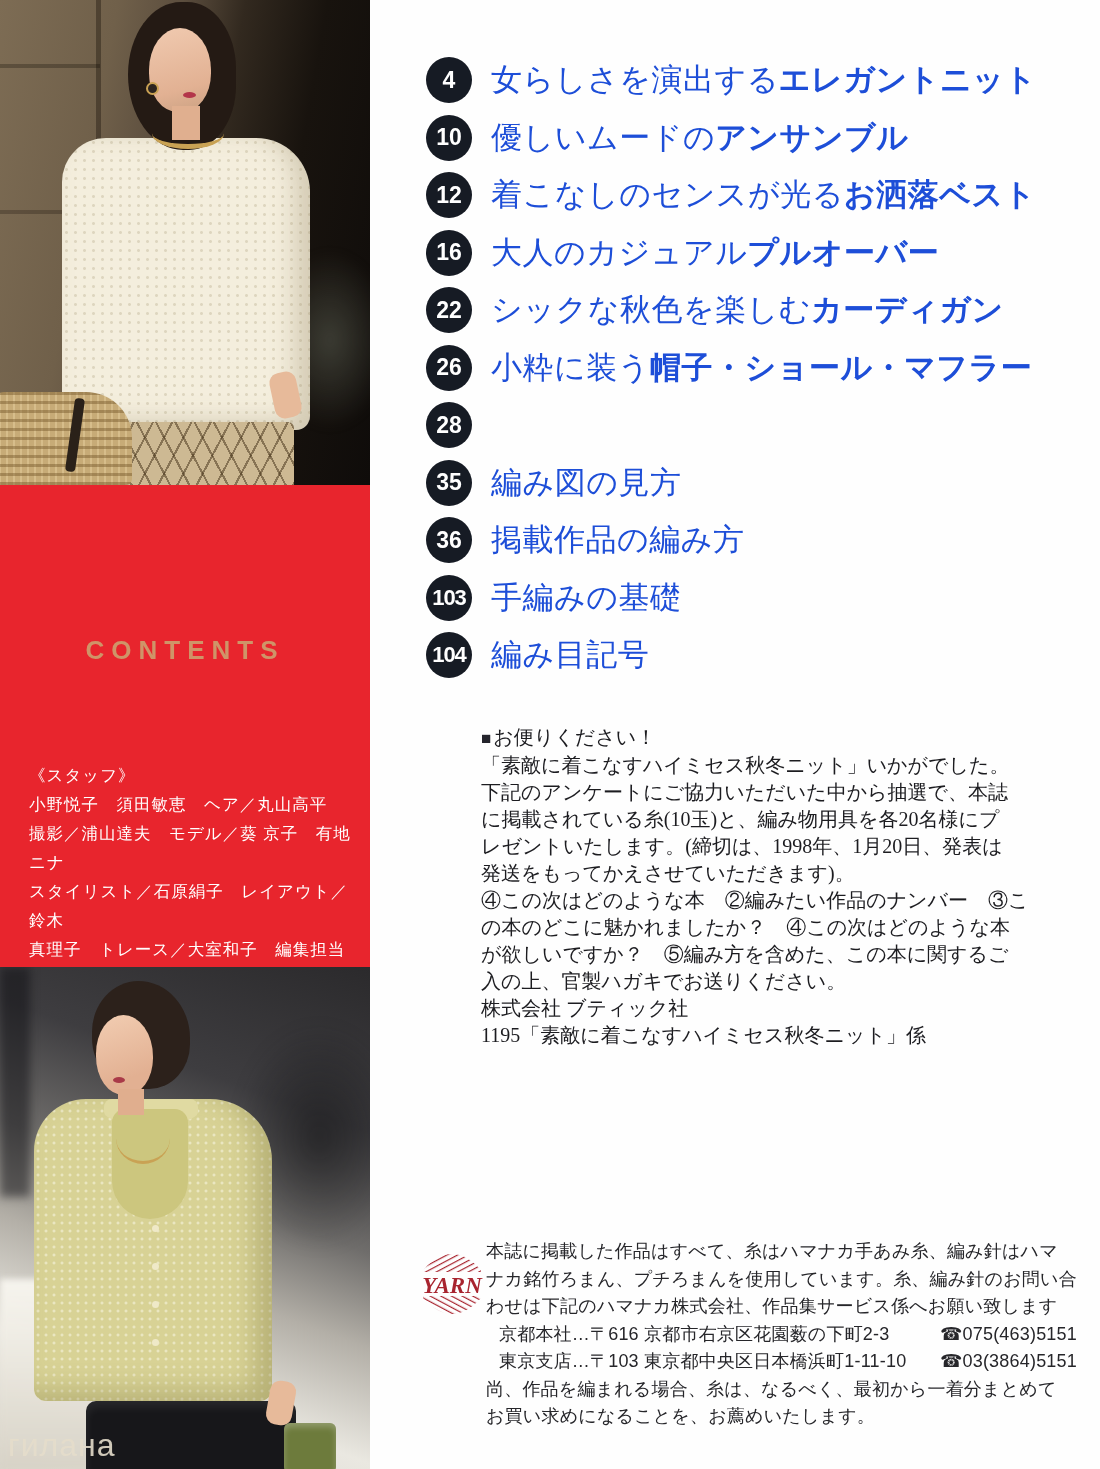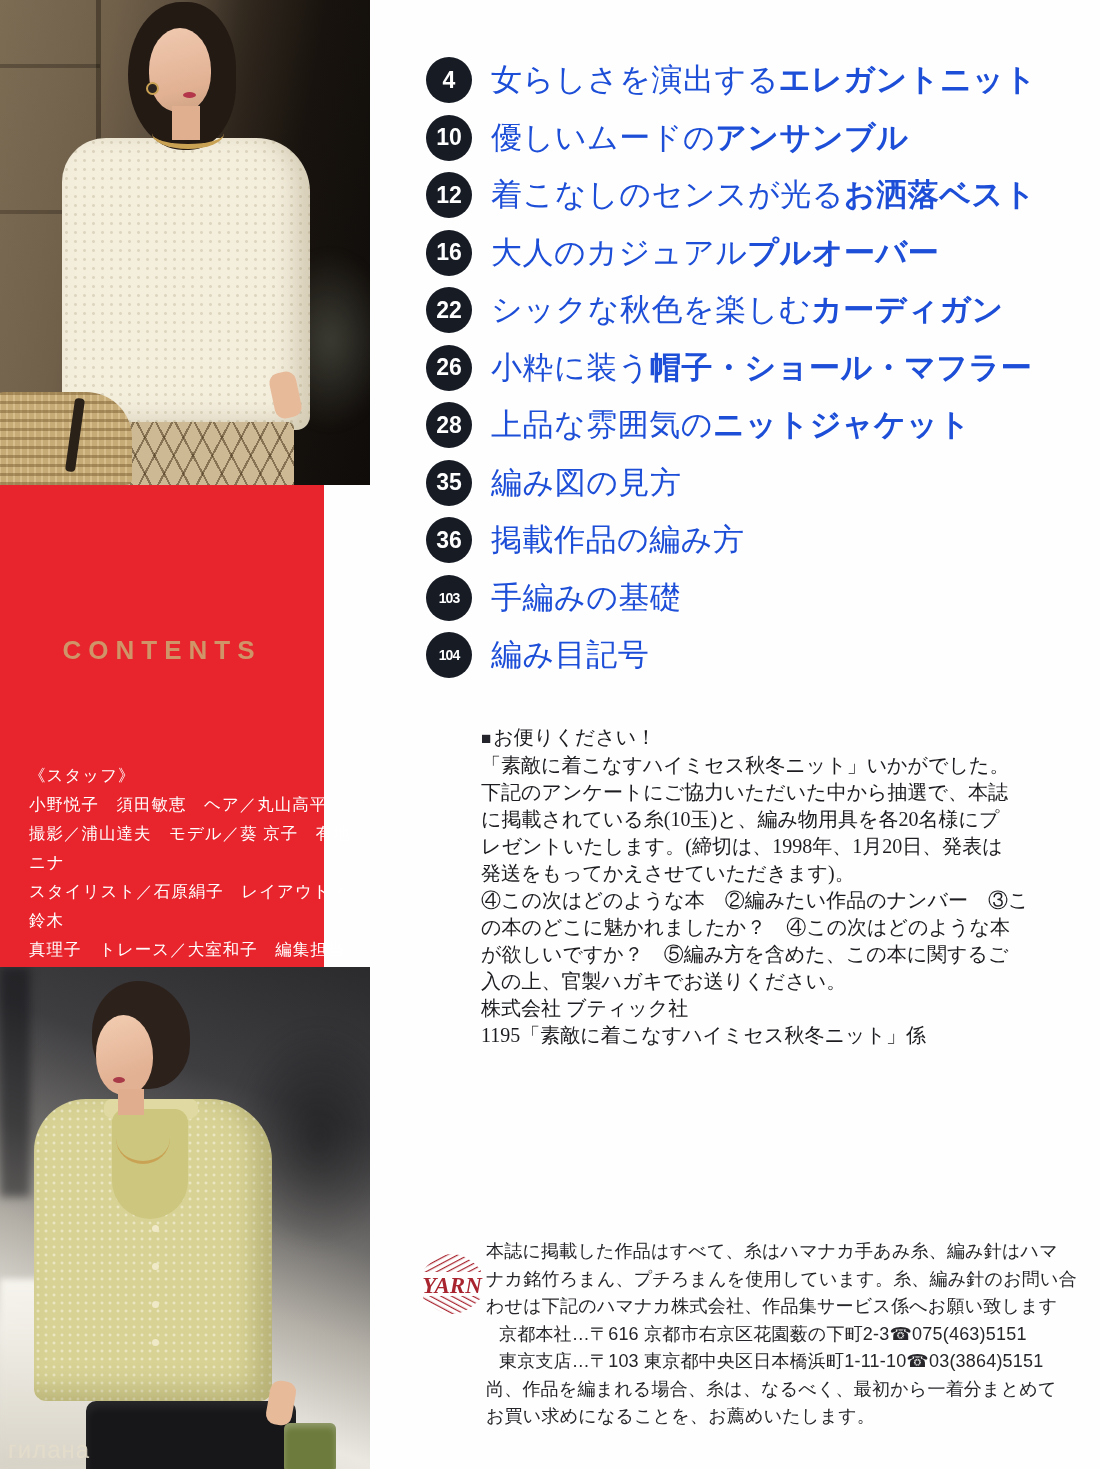--- a/index.html
+++ b/index.html
@@ -32,21 +32,21 @@
     background-image:repeating-linear-gradient(62deg,rgba(66,47,22,.5) 0 2px,transparent 2px 17px),
                      repeating-linear-gradient(-62deg,rgba(66,47,22,.5) 0 2px,transparent 2px 17px);
     border-radius:6px 6px 0 0;}
   .m1-basket{position:absolute;left:-8px;top:392px;width:140px;height:93px;background:#c7ab77;
     background-image:repeating-linear-gradient(0deg,rgba(110,80,35,.42) 0 3px,transparent 3px 9px),
                      repeating-linear-gradient(90deg,rgba(255,236,190,.28) 0 2px,transparent 2px 7px);
     border-radius:12px 46px 6px 6px;}
   .m1-basket-stick{position:absolute;left:70px;top:398px;width:10px;height:74px;background:#2a2119;border-radius:4px;transform:rotate(8deg);}
 
   
-  .red-panel{position:absolute;left:0;top:485px;width:324px;height:482px;background:#e8252d;}
+  .red-panel{position:absolute;left:0;top:485px;width:370px;height:482px;background:#e8252d;}
   .contents-heading{position:absolute;left:0;top:150px;width:100%;text-align:center;
     font-size:26px;font-weight:bold;letter-spacing:7px;color:#cf9468;}
   .staff{position:absolute;left:29px;top:276px;width:330px;color:#ffffff;
     font-size:16.5px;line-height:29px;letter-spacing:1px;}
 
   
   .photo-bottom{position:absolute;left:0;top:967px;width:370px;height:502px;overflow:hidden;
     background:linear-gradient(200deg,#2b2a2c 0%,#3e3d40 26%,#6f6d6b 45%,#b3afa7 60%,#eae8e1 78%,#d9d5ca 100%);}
   .pb-blob{position:absolute;right:-34px;top:55px;width:170px;height:230px;
     background:radial-gradient(ellipse,rgba(18,18,20,.6),transparent 70%);filter:blur(7px);}
@@ -67,42 +67,42 @@
   .m2-collar{position:absolute;left:104px;top:132px;width:94px;height:26px;background:#e0daa2;
     border-radius:8px 8px 50% 50%;}
   .m2-necklace{position:absolute;left:116px;top:146px;width:54px;height:48px;border:0;
     border-bottom:3px solid #c9a254;border-radius:50%;}
   .m2-button{position:absolute;width:7px;height:7px;background:#efe9c8;border-radius:50%;left:152px;}
   .m2-hand{position:absolute;left:268px;top:414px;width:26px;height:44px;background:#e7ba9a;border-radius:10px;transform:rotate(10deg);}
   .m2-bag{position:absolute;left:86px;top:434px;width:210px;height:70px;background:#17171a;
     border-radius:10px 10px 0 0;box-shadow:inset 0 6px 10px rgba(255,255,255,.08);}
   .m2-greenbag{position:absolute;left:284px;top:456px;width:52px;height:48px;background:#6d7b3c;
     border-radius:6px 6px 4px 4px;box-shadow:inset 0 4px 6px rgba(255,255,255,.25);}
-  .watermark{position:absolute;left:8px;bottom:5px;font-size:24px;color:rgba(228,221,203,.9);letter-spacing:1px;}
+  .watermark{position:absolute;left:8px;bottom:5px;font-size:32px;color:rgba(228,221,203,.9);letter-spacing:1px;}
 
   
   .toc{position:absolute;left:426px;top:57px;width:648px;}
   .toc-item{display:flex;align-items:center;height:46px;margin-bottom:11.5px;}
   .toc-circle{flex:0 0 46px;width:46px;height:46px;border-radius:50%;background:#161b24;color:#ffffff;
     display:flex;align-items:center;justify-content:center;font-weight:bold;font-size:23px;margin-right:19px;}
-  .toc-circle.small{font-size:14px;letter-spacing:-1px;}
+  .toc-circle.small{font-size:22px;letter-spacing:-1px;}
   .toc-text{font-size:31px;color:#1d4ed8;white-space:nowrap;letter-spacing:.5px;}
   .toc-text .b{font-weight:900;}
 
   
   .letter{position:absolute;left:481px;top:724px;width:590px;
     font-family:"Liberation Serif",serif;font-size:20px;line-height:27px;color:#1c1c20;}
   .letter .sq{font-family:"Liberation Sans",sans-serif;font-size:17px;margin-right:2px;color:#24242c;}
 
   
   .yarn{position:absolute;left:420px;top:1238px;width:660px;}
   .yarn-logo{position:absolute;left:0;top:8px;width:64px;height:76px;}
   .yarn-text{margin-left:66px;font-size:18px;line-height:27.5px;color:#26262a;letter-spacing:.2px;
     font-family:"Liberation Sans",sans-serif;}
-  .yarn-row{display:flex;width:578px;padding-left:13px;}
+  .yarn-row{display:flex;justify-content:space-between;width:578px;padding-left:13px;}
 </style>
 </head>
 <body>
 
 <div class="page">
 
   <div class="photo-top">
     <div class="pt-joint-v"></div>
     <div class="pt-joint-h1"></div>
     <div class="pt-joint-h2"></div>
@@ -188,21 +188,20 @@
     <div class="toc-item">
       <div class="toc-circle">
           <span>26</span>
         </div>
       <div class="toc-text"><span class="pre">小粋に装う</span><span class="b">帽子・ショール・マフラー</span></div>
     </div>
     <div class="toc-item">
       <div class="toc-circle">
           <span>28</span>
         </div>
-      <div class="toc-text"><span class="pre">上品な雰囲気の</span><span class="b">ニットジャケット</span></div>
     </div>
     <div class="toc-item">
       <div class="toc-circle">
           <span>35</span>
         </div>
       <div class="toc-text"><span class="pre">編み図の見方</span><span class="b"></span></div>
     </div>
     <div class="toc-item">
       <div class="toc-circle">
           <span>36</span>

